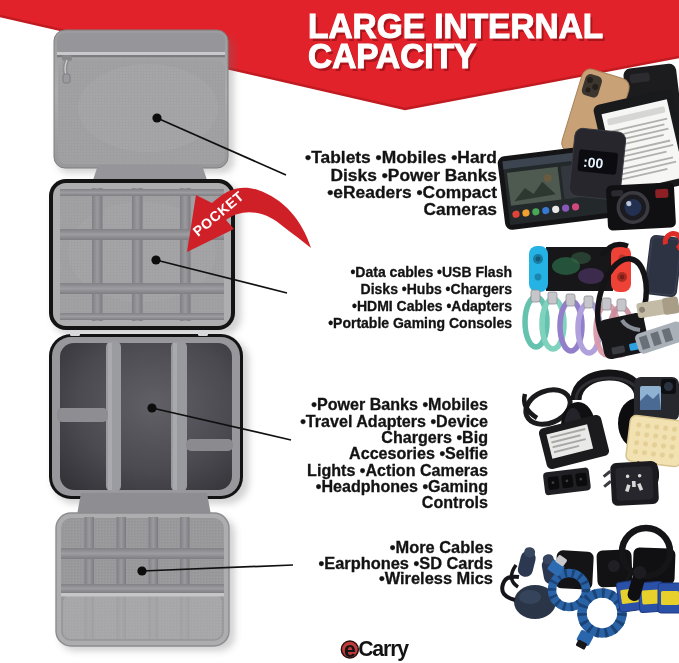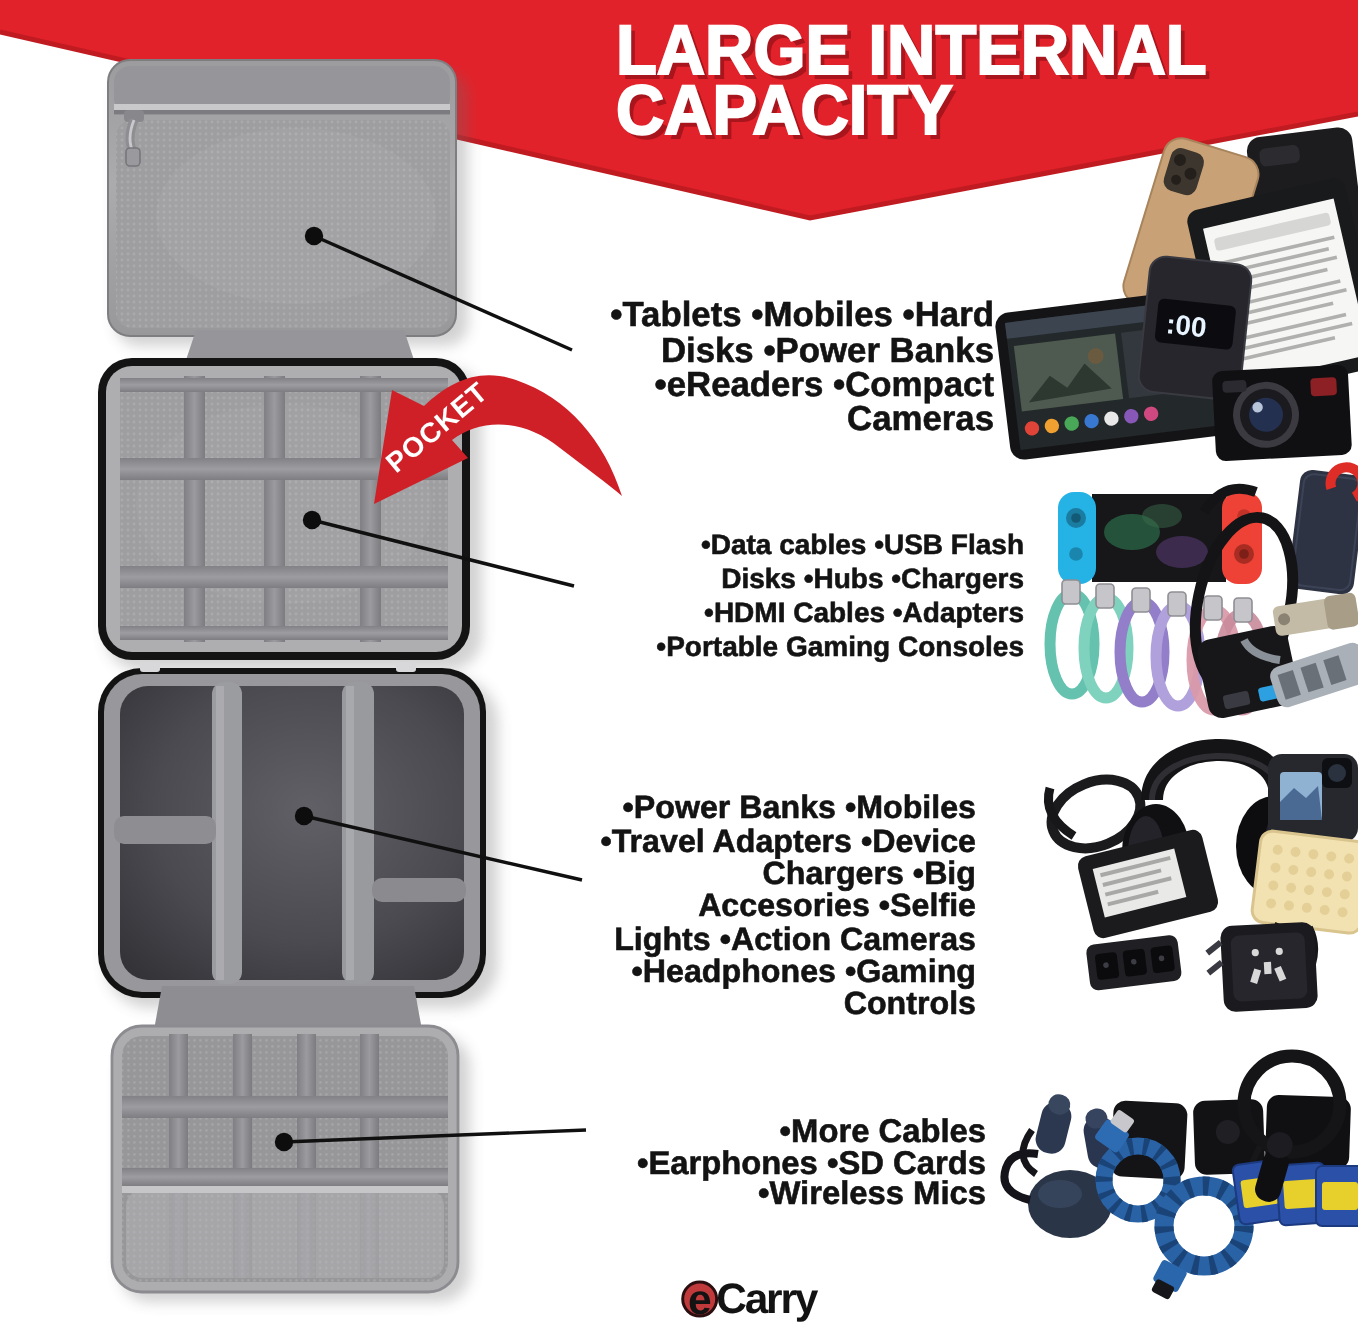--- a/index.html
+++ b/index.html
@@ -388,18 +388,18 @@
 <g transform="rotate(16 636 586)">
         <rect x="630" y="575" width="13" height="26" rx="6" fill="#0f0f12"></rect>
         <circle cx="636" cy="572" r="6.5" fill="#1c1c21"></circle>
       </g>
 </g>
 </svg>
 <div id="banner-text">LARGE INTERNAL<br>CAPACITY</div>
 <div class="tb" id="t1" style="left:276px;top:149.4px;width:221px;font-size:17.4px;line-height:17.2px;">•Tablets •Mobiles •Hard<br>Disks •Power Banks<br>•eReaders •Compact<br>Cameras</div>
 <div class="tb" id="t2" style="left:281px;top:263.6px;width:231px;font-size:14px;line-height:17px;">•Data cables •USB Flash<br>Disks •Hubs •Chargers<br>•HDMI Cables •Adapters<br>•Portable Gaming Consoles</div>
 <div class="tb" id="t3" style="left:268px;top:380.3px;width:220px;font-size:16.1px;line-height:16.35px;margin-top:16px;">•Power Banks •Mobiles<br>•Travel Adapters •Device<br>Chargers •Big<br>Accesories •Selfie<br>Lights •Action Cameras<br>•Headphones •Gaming<br>Controls</div>
-<div class="tb" id="t4" style="left:273px;top:559px;width:220px;font-size:16.4px;line-height:15.5px;">•More Cables<br>•Earphones •SD Cards<br>•Wireless Mics</div>
+<div class="tb" id="t4" style="left:273px;top:540px;width:220px;font-size:16.4px;line-height:15.5px;">•More Cables<br>•Earphones •SD Cards<br>•Wireless Mics</div>
 <svg id="logo" width="80" height="26" viewBox="0 0 80 26">
 <circle cx="9.5" cy="12.5" r="9.2" fill="#c03a3c" stroke="#2a0e10" stroke-width="1.6"></circle>
 <text x="3.2" y="20.5" font-family="Liberation Sans" font-size="23" font-weight="bold" fill="#131313">e</text>
 <text x="18.5" y="20" font-family="Liberation Sans" font-size="23" font-weight="bold" letter-spacing="-1.2" fill="#131313">Carry</text>
 </svg>
 
 </body></html>

